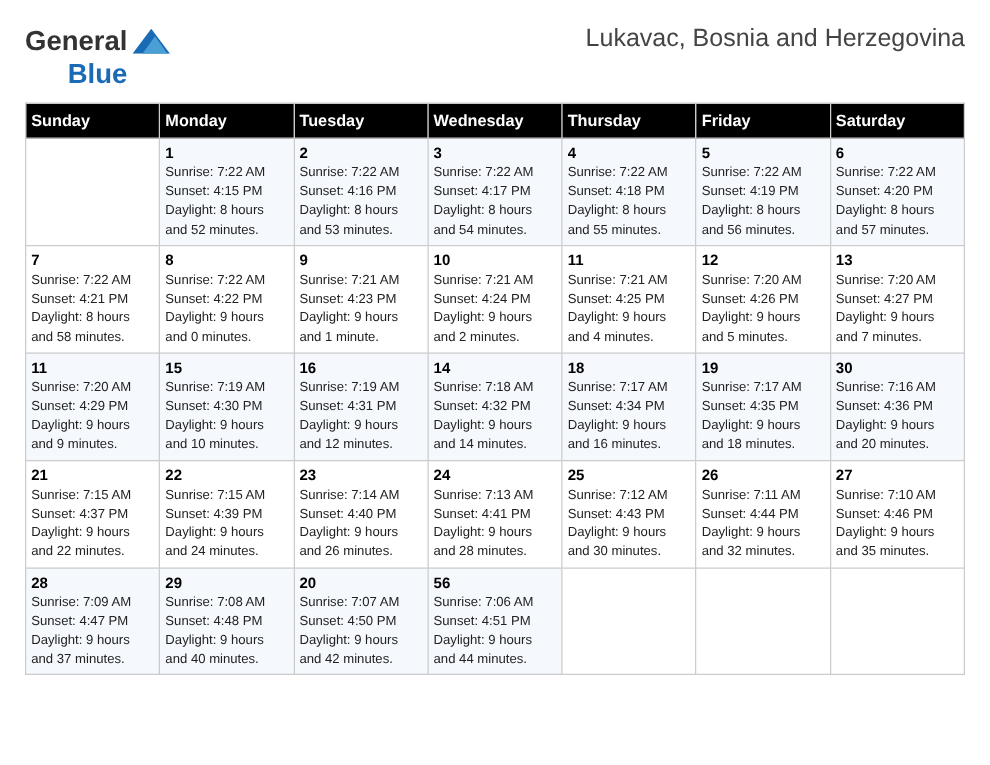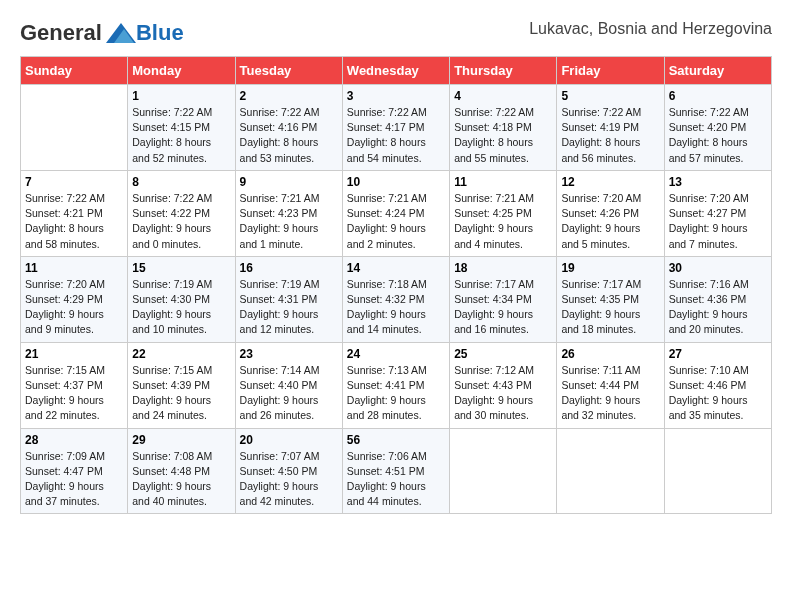--- a/index.html
+++ b/index.html
@@ -11,21 +11,21 @@
       padding: 20px;
     }
     .header {
       display: flex;
       justify-content: space-between;
       align-items: flex-start;
       margin-bottom: 10px;
     }
     .logo {
       display: flex;
-      flex-direction: row;
+      flex-direction: column;
       align-items: center;
     }
     .logo-text-general {
       font-size: 22px;
       font-weight: bold;
       color: #333;
     }
     .logo-text-blue {
       font-size: 22px;
       font-weight: bold;
@@ -42,30 +42,30 @@
     }
     .title-block {
       text-align: right;
     }
     .calendar-title {
       font-size: 38px;
       font-weight: normal;
       color: #222;
     }
     .calendar-subtitle {
-      font-size: 16px;
+      font-size: 20px;
       color: #444;
     }
     table {
       width: 100%;
       border-collapse: collapse;
       font-size: 11px;
     }
     thead tr th {
-      background-color: #ef4444;
+      background-color: #000000;
       color: #fff;
       padding: 6px 4px;
       text-align: left;
       font-size: 13px;
       font-weight: bold;
       border: 1px solid #ccc;
     }
     tbody tr td {
       border: 1px solid #ccc;
       vertical-align: top;

